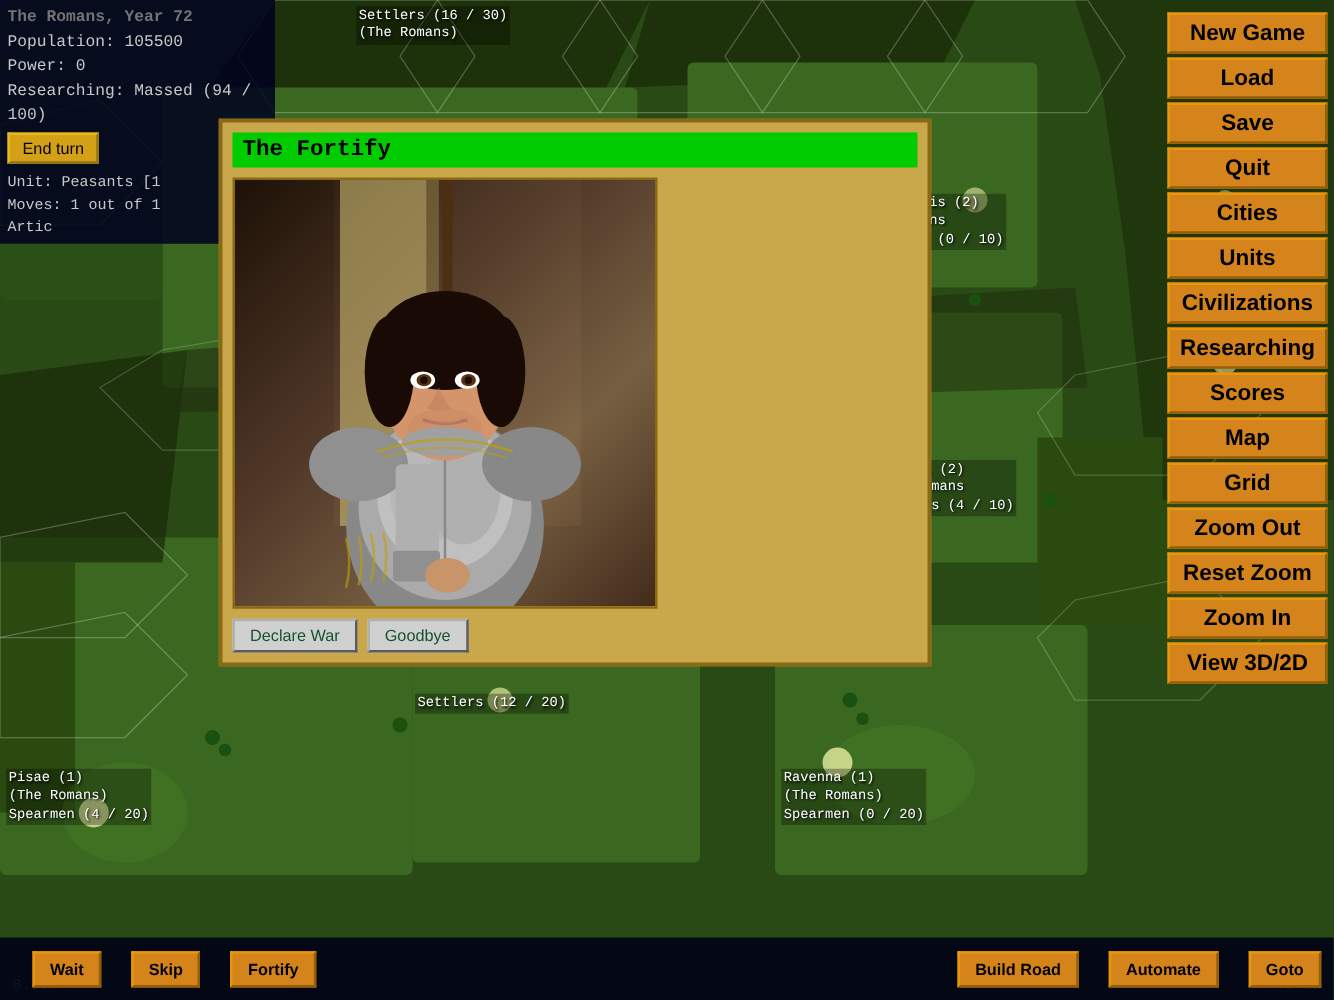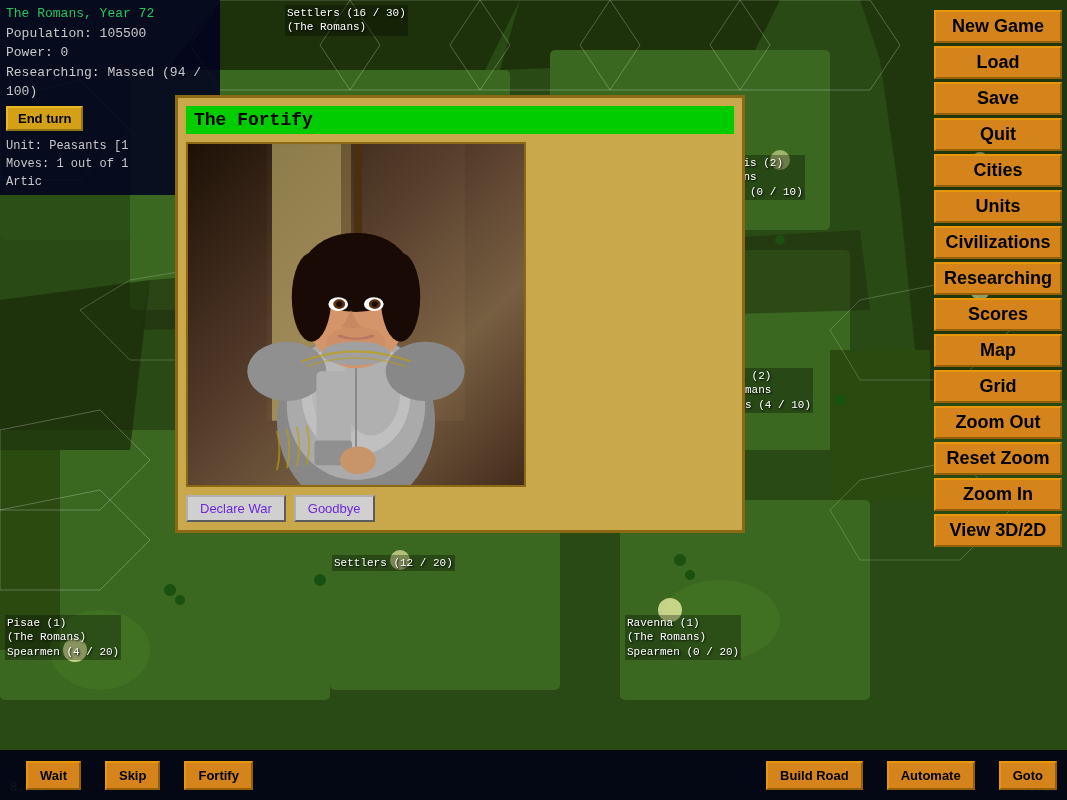--- a/index.html
+++ b/index.html
@@ -33,21 +33,21 @@
       padding: 4px 6px;
       line-height: 1.5;
       z-index: 10;
     }
 
     #end-turn-btn {
       display: inline-block;
       background: #d4a017;
       color: #000;
       font-size: 13px;
-      font-weight: bold;
+      font-weight: normal;
       padding: 3px 10px;
       margin: 4px 0;
       border: 2px outset #e8b820;
       cursor: pointer;
       text-align: center;
     }
 
     #unit-info {
       color: #c8c8c8;
       font-size: 12px;
@@ -178,21 +178,21 @@
     }
 
     #dialog-buttons {
       display: flex;
       gap: 8px;
       margin-top: 8px;
     }
 
     .dialog-btn {
       background: #d0d0d0;
-      color: #6d28d9;
+      color: #14532d;
       font-size: 13px;
       padding: 4px 12px;
       border: 2px outset #b0b0b0;
       cursor: pointer;
     }
 
     
     .city-label {
       position: absolute;
       color: #ffffff;
@@ -302,21 +302,21 @@
   </div>
 
   <div class="city-label" style="left:710px; top:368px;">
     <div>mpeii (2)</div>
     <div>he Romans</div>
     <div>asants (4 / 10)</div>
   </div>
 </div>
 
 <div id="top-info">
-  <div style="color:#22c55e;font-weight:normal;">The Romans, Year 72</div>
+  <div style="color:#737373;font-weight:bold;">The Romans, Year 72</div>
   <div>Population: 105500</div>
   <div>Power: 0</div>
   <div>Researching: Massed (94 / 100)</div>
   <button id="end-turn-btn">End turn</button>
   <div id="unit-info">
     <div>Unit:  Peasants [1</div>
     <div>Moves: 1 out of 1</div>
     <div>Artic</div>
   </div>
 </div>

